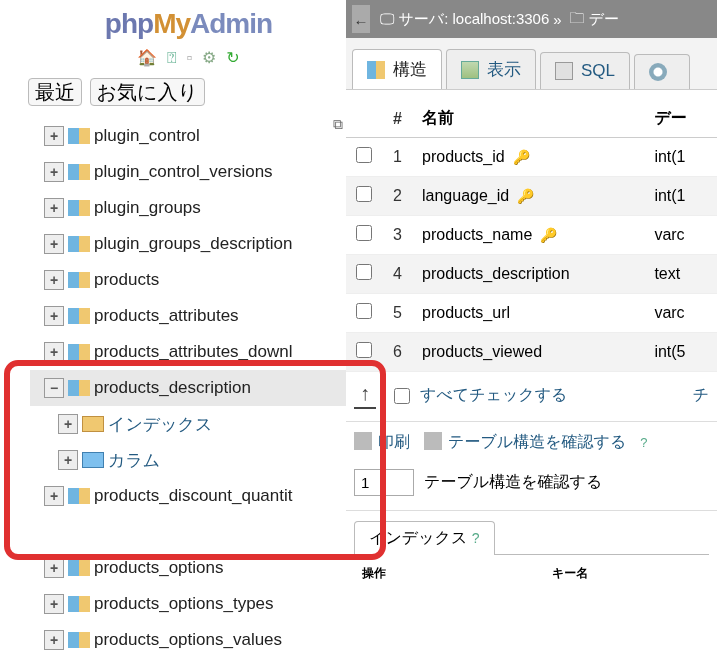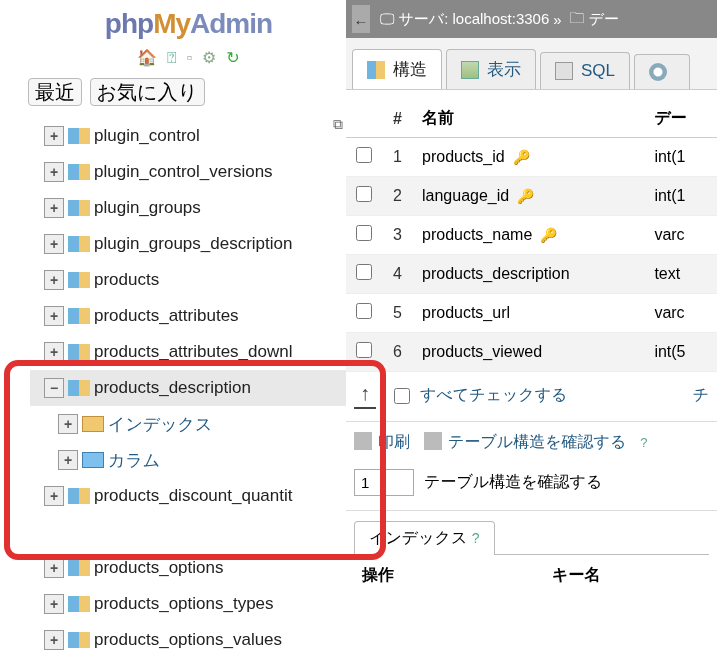--- a/index.html
+++ b/index.html
@@ -63,21 +63,21 @@
 .actions-row { padding: 10px 8px; display: flex; align-items: center; font-size: 16px; gap: 14px; }
 .actions-row .act { color: #235a81; cursor: pointer; display: inline-flex; align-items: flex-start; }
 .actions-row .aicon { width: 18px; height: 18px; margin-right: 6px; background: #bbb; }
 
 .add-col { padding: 6px 8px 14px; display: flex; align-items: center; font-size: 16px; gap: 10px; border-bottom: 1px solid #ddd; }
 .add-col input { width: 60px; padding: 4px 6px; font-size: 15px; border: 1px solid #aaa; }
 
 .index-section { padding: 10px 8px; }
 .index-tab { display: inline-block; border: 1px solid #bbb; border-bottom: none; padding: 6px 14px; border-radius: 4px 4px 0 0; background: #fff; font-size: 16px; font-weight: normal; }
 .index-tab .help { color: #5a8; font-size: 14px; }
-.index-head { display: flex; border-top: 1px solid #bbb; margin-top: -1px; padding: 10px 8px 0; font-size: 16px; font-weight: bold; }
+.index-head { display: flex; border-top: 1px solid #bbb; margin-top: -1px; padding: 10px 8px 0; font-size: 12px; font-weight: bold; }
 .index-head div:first-child { width: 190px; }
 
 input[type=checkbox] { width: 16px; height: 16px; }
 </style>
 </head>
 <body>
 
 <div class="sidebar">
   <div class="logo">
     <span class="p1">php</span><span class="p2">My</span><span class="p3">Admin</span>

